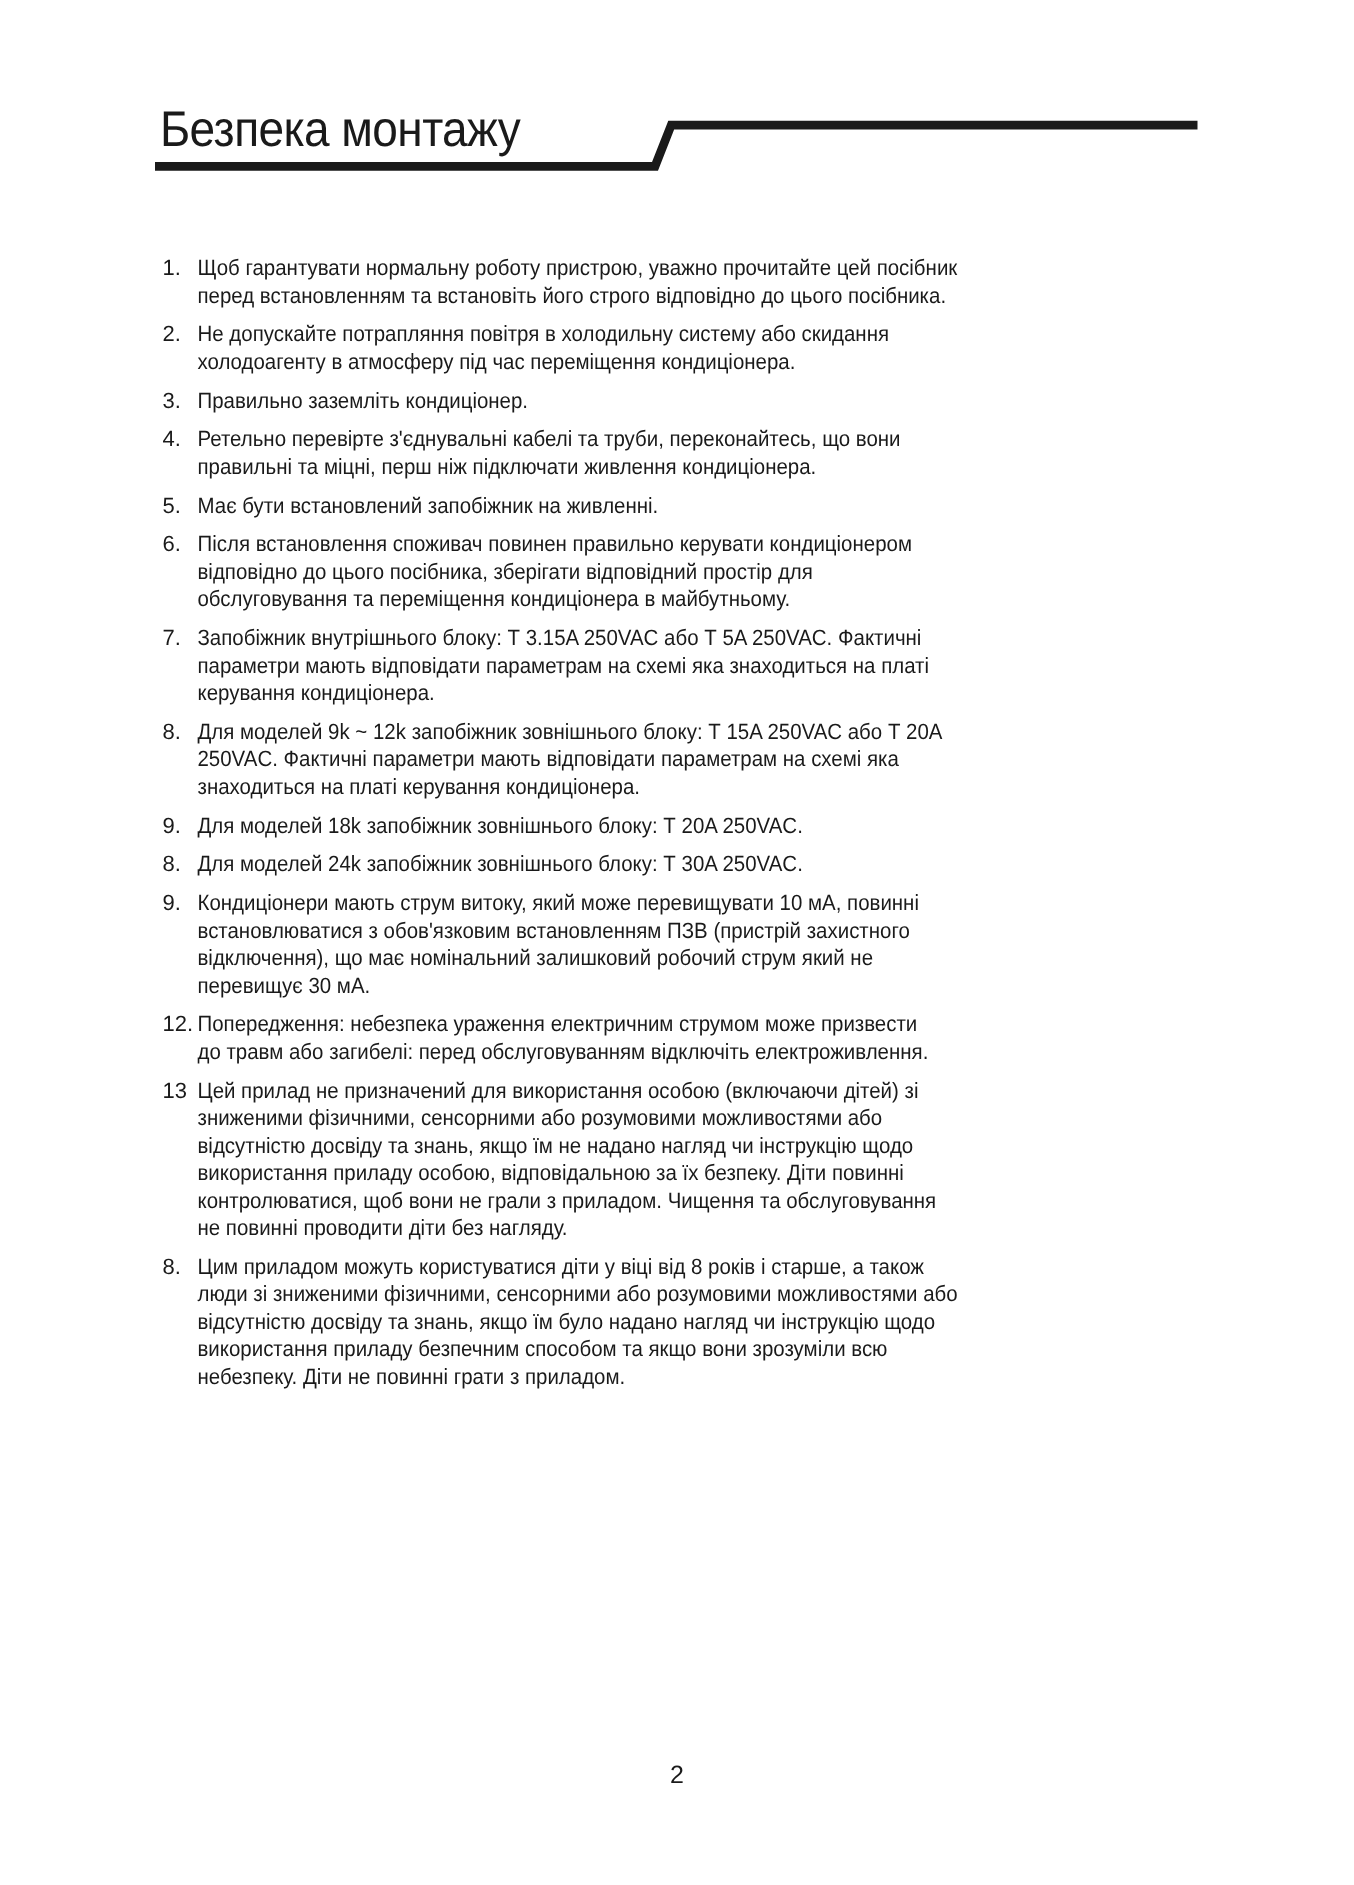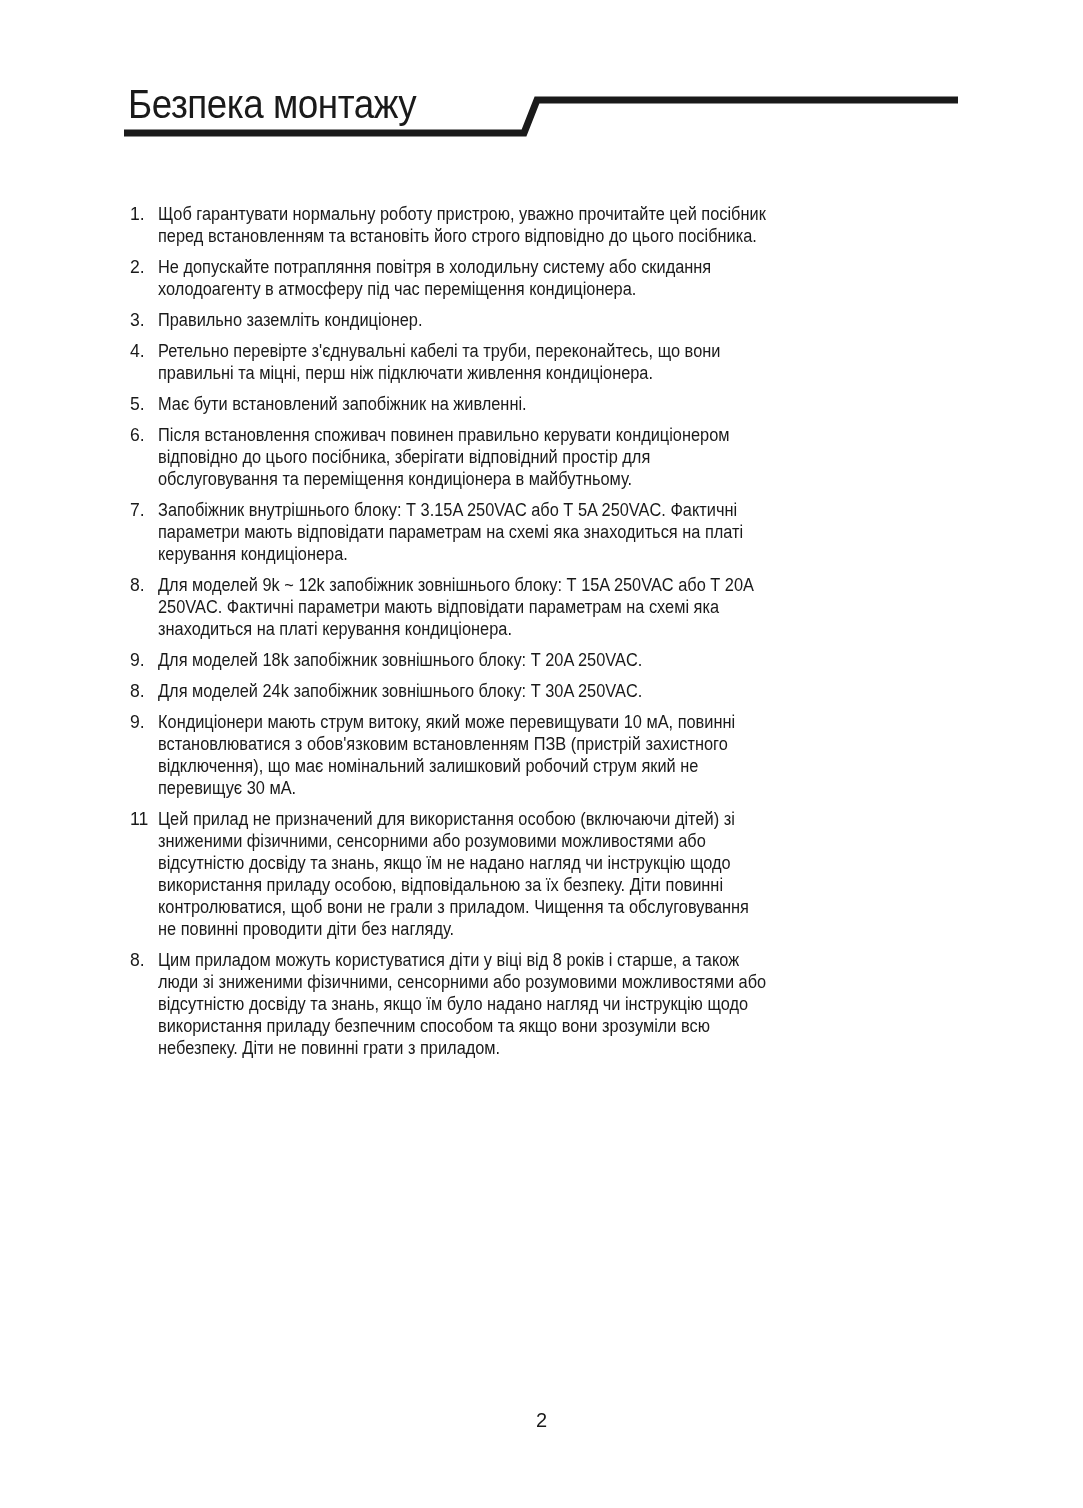--- a/index.html
+++ b/index.html
@@ -147,21 +147,26 @@
     <span class="item-text">Для моделей 24k запобіжник зовнішнього блоку: Т 30A 250VAC.</span>
   </li>
   <li class="item">
     <span class="item-number">9.</span>
     <span class="item-text">Кондиціонери мають струм витоку, який може перевищувати 10 мА, повинні
 встановлюватися з обов'язковим встановленням ПЗВ (пристрій захистного
 відключення), що має номінальний залишковий робочий струм який не
 перевищує 30 мА.</span>
   </li>
   <li class="item">
-    <span class="item-number">11</span>
+    <span class="item-number">12.</span>
+    <span class="item-text">Попередження: небезпека ураження електричним струмом може призвести
+до травм або загибелі: перед обслуговуванням відключіть електроживлення.</span>
+  </li>
+  <li class="item">
+    <span class="item-number">13</span>
     <span class="item-text">Цей прилад не призначений для використання особою (включаючи дітей) зі
 зниженими фізичними, сенсорними або розумовими можливостями або
 відсутністю досвіду та знань, якщо їм не надано нагляд чи інструкцію щодо
 використання приладу особою, відповідальною за їх безпеку. Діти повинні
 контролюватися, щоб вони не грали з приладом. Чищення та обслуговування
 не повинні проводити діти без нагляду.</span>
   </li>
   <li class="item">
     <span class="item-number">8.</span>
     <span class="item-text">Цим приладом можуть користуватися діти у віці від 8 років і старше, а також

